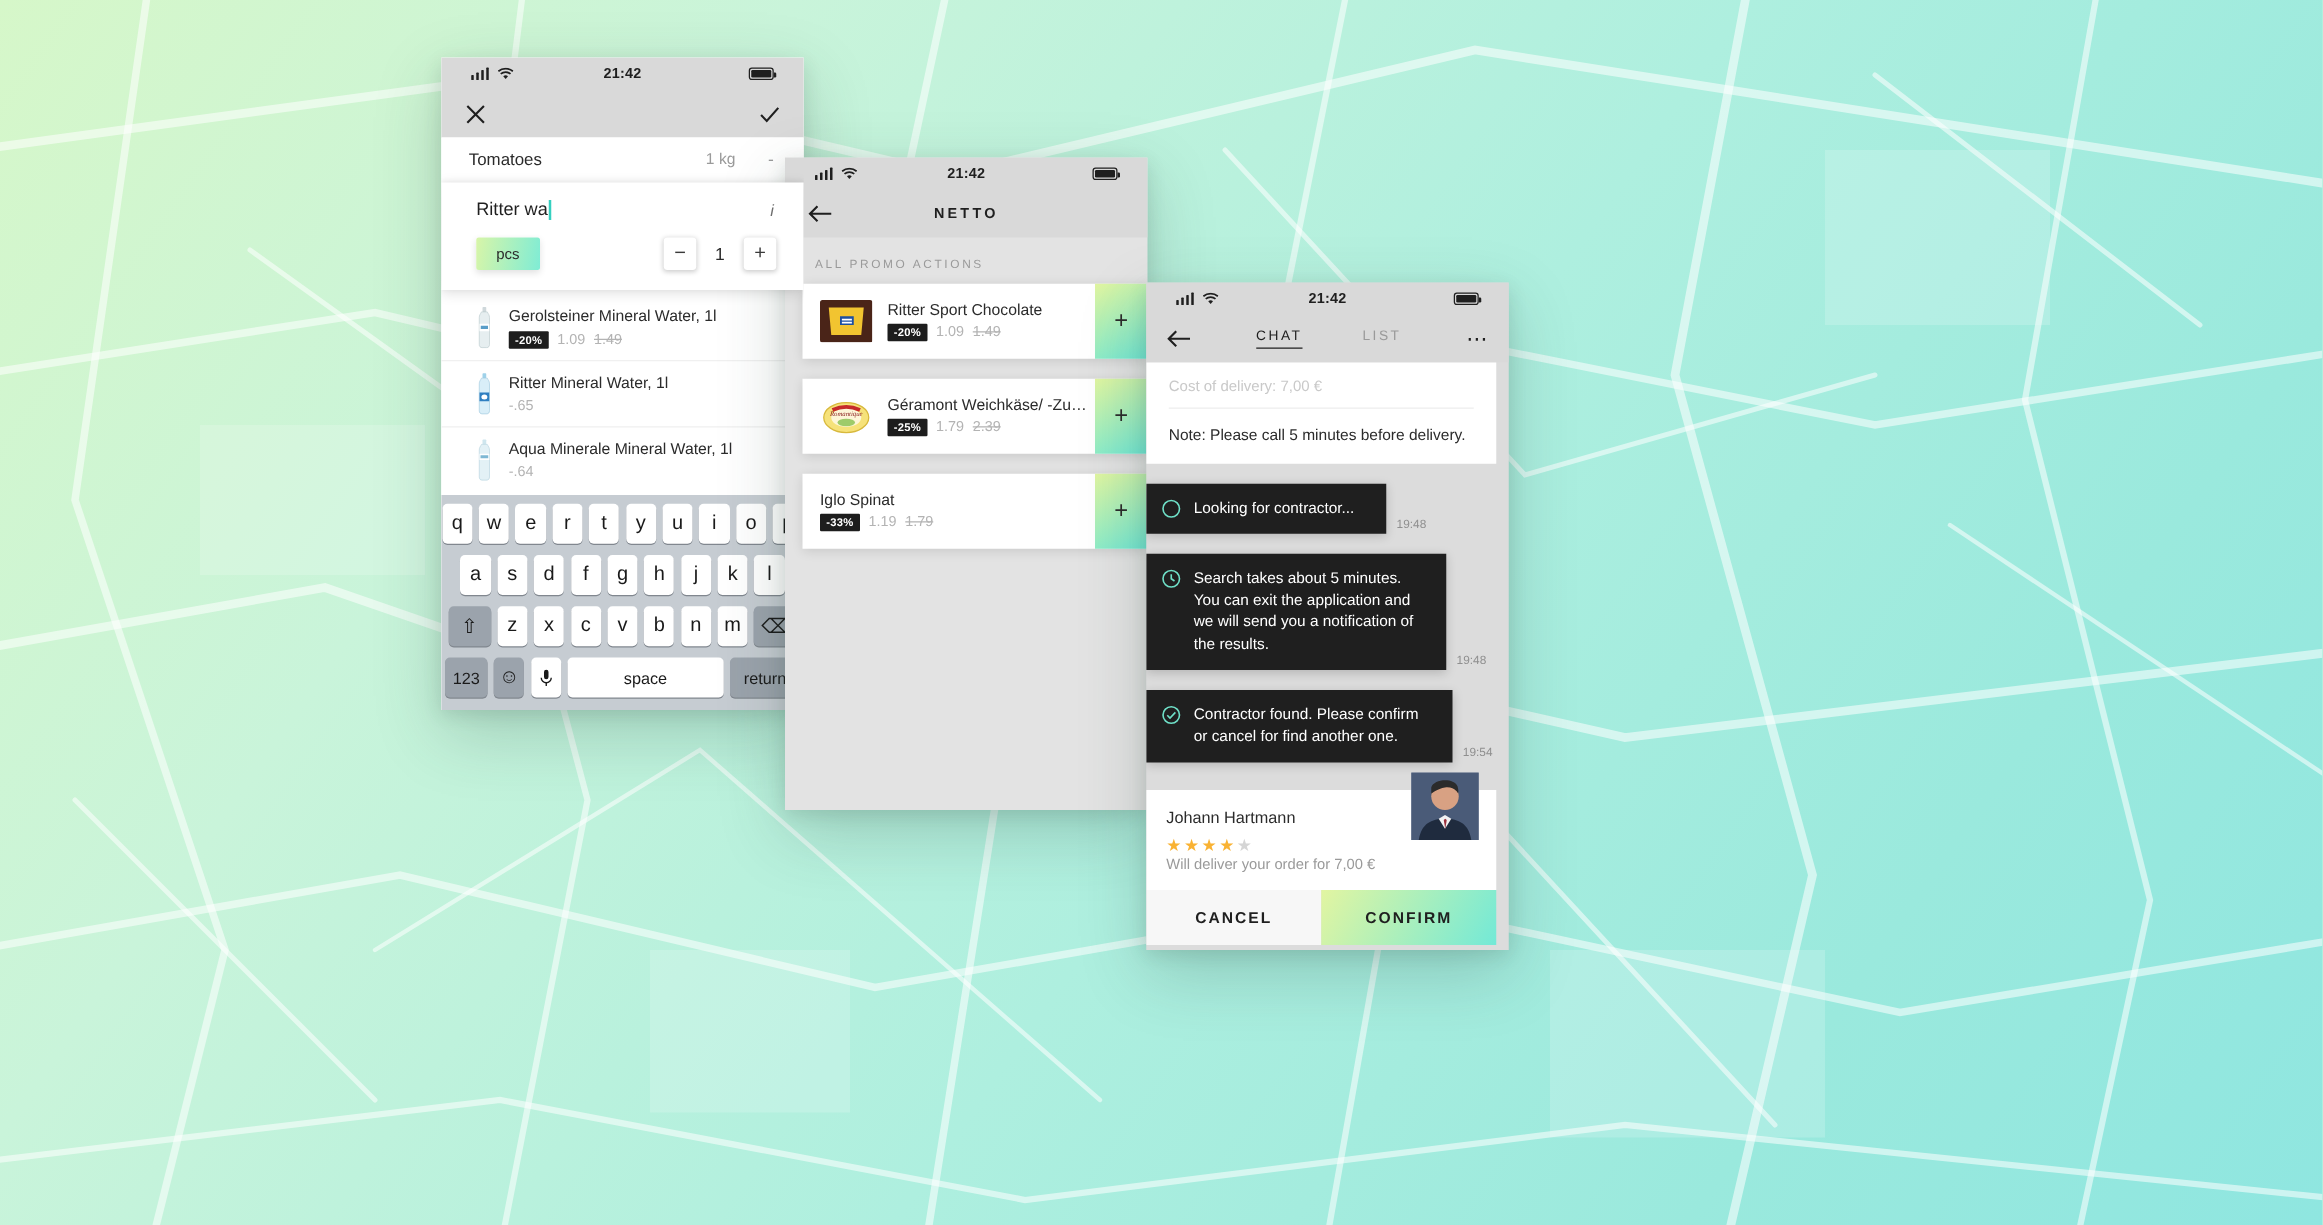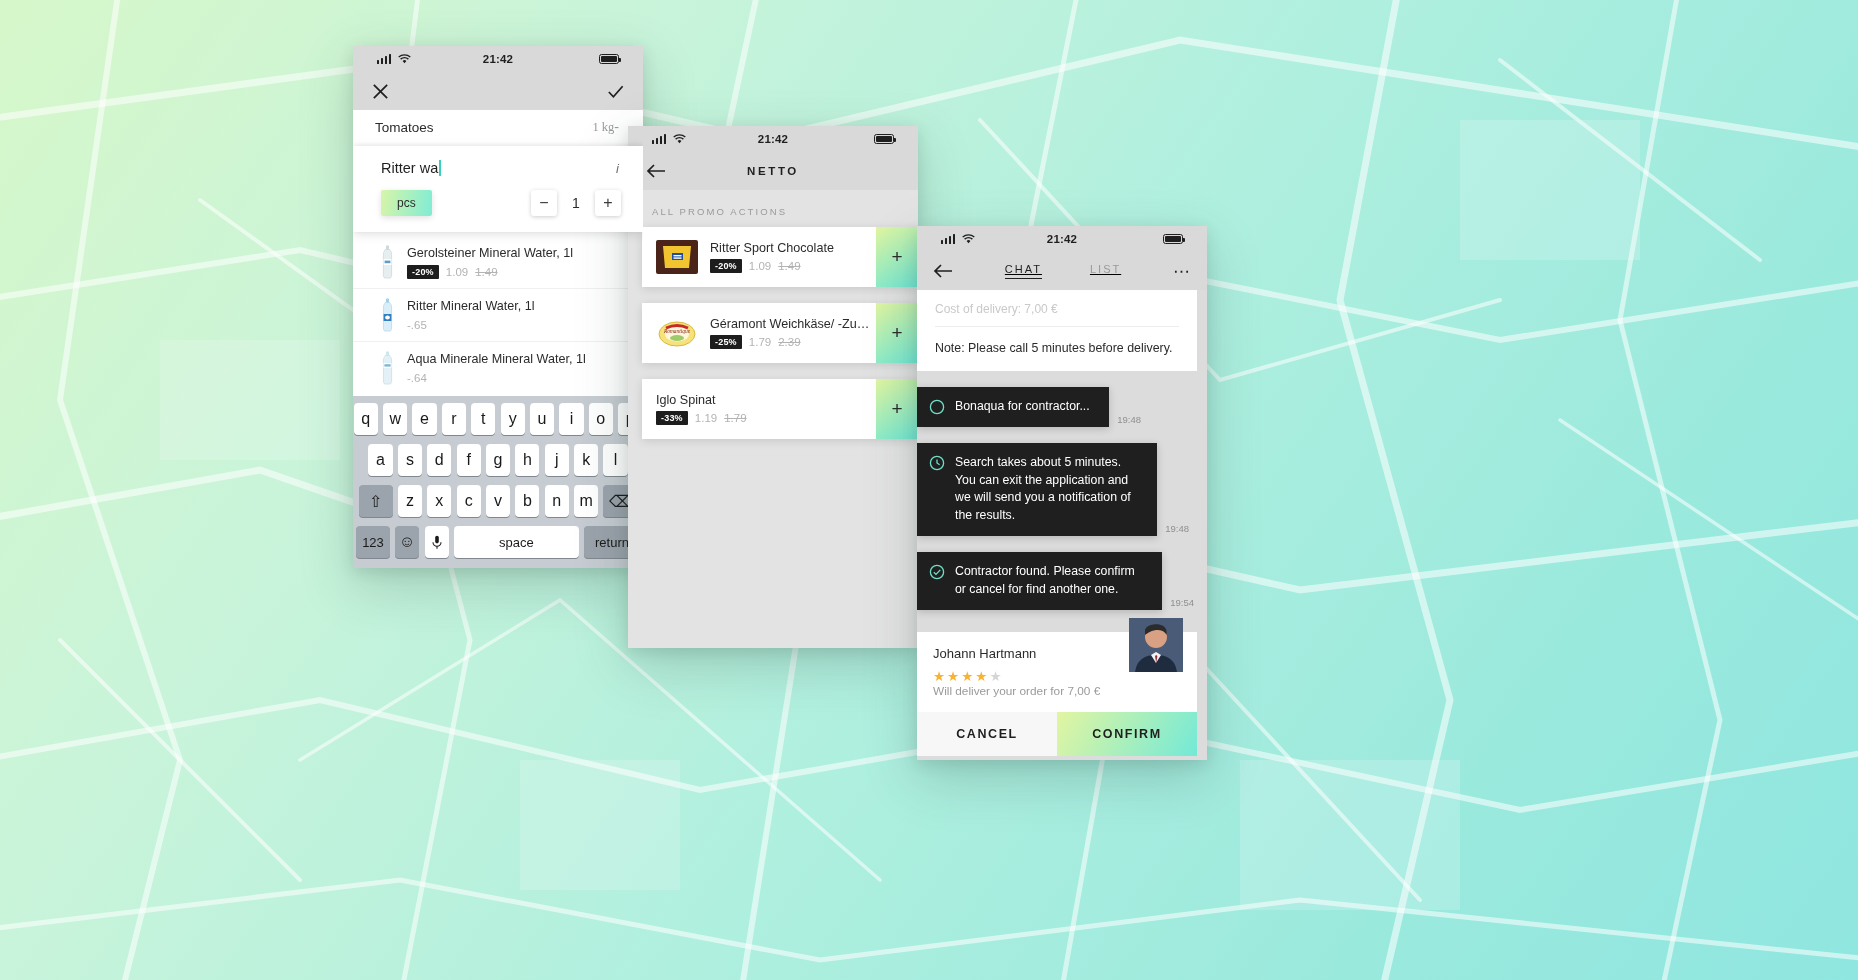--- a/index.html
+++ b/index.html
@@ -119,21 +119,21 @@
   .promo-info .nm { font-size:12.6px; color:#2b2b2b; white-space:nowrap; overflow:hidden; text-overflow:ellipsis;}
   .promo-add {
     width:42px; align-self:stretch; flex:0 0 42px;
     background:linear-gradient(150deg,#e1f5a0,#6fe8d6);
     display:flex;align-items:center;justify-content:center;font-size:19px;color:#2b2b2b;
   }
 
   
   #phone-chat { left:917px; top:226px; width:290px; height:534px; background:#dcdcdc;}
   #phone-chat .appbar { height:38px; background:#d9d9d9; display:flex; align-items:center; padding:0 16px; }
-  .chat-tabs { flex:1 1 auto; display:flex; justify-content:center; gap:48px;text-decoration:underline; }
+  .chat-tabs { flex:1 1 auto; display:flex; justify-content:center; gap:48px; }
   .tab { font-size:11px; letter-spacing:2px; color:#9a9a9a; padding-bottom:3px; }
   .tab.active { color:#1f1f1f; border-bottom:1.6px solid #1f1f1f; }
   .dots { font-size:17px; color:#1f1f1f; letter-spacing:1px; line-height:1;}
   .chat-body { height:calc(100% - 64px); padding:0 10px 0 0; position:relative; }
   .note-card { background:#fff; margin:0 0 0 0; padding:12px 18px 16px; }
   .note-faded { font-size:12px; color:#c9c9c9; }
   .note-sep { height:1px; background:#ededed; margin:10px 0 14px; }
   .note-txt { font-size:12.4px; color:#2b2b2b; }
   .bubble {
     background:#1f1f1f; color:#fff; padding:11px 13px 11px 12px;
@@ -227,21 +227,21 @@
     </svg>
     <svg class="ic-check" viewBox="0 0 20 20">
       <path d="M3 10.5 L7.8 15.5 L17.5 4.5" stroke="#1f1f1f" stroke-width="1.8" fill="none"></path>
     </svg>
   </div>
 
   <div class="list-body">
 
     <div class="row-static">
       <span>Tomatoes</span>
-      <span style="display:flex;align-items:center;font-family:Liberation Serif, serif;">
+      <span style="display:flex;gap:26px;align-items:center;">
         <span class="qty">1 kg</span>
         <span class="minus">-</span>
       </span>
     </div>
 
     <div class="edit-card">
       <div class="edit-input-line">
         <span class="val">Ritter wa</span>
           <span class="caret"></span>
         <span class="info-i">i</span>
@@ -492,21 +492,21 @@
       <div class="note-faded">Cost of delivery: 7,00 €</div>
       <div class="note-sep"></div>
       <div class="note-txt">Note: Please call 5 minutes before delivery.</div>
     </div>
 
     <div class="bub-wrap" style="width:192px;">
       <div class="bubble">
         <svg class="bub-icon" viewBox="0 0 16 16">
           <circle cx="8" cy="8" r="6.6" stroke="#6fe0c8" stroke-width="1.3" fill="none"></circle>
         </svg>
-        <span class="bx">Bonaqua for contractor...</span>
+        <span class="bx">Looking for contractor...</span>
       </div>
       <span class="stamp">19:48</span>
     </div>
 
     <div class="bub-wrap" style="width:240px;">
       <div class="bubble">
         <svg class="bub-icon" viewBox="0 0 16 16">
           <circle cx="8" cy="8" r="6.6" stroke="#6fe0c8" stroke-width="1.3" fill="none"></circle>
           <path d="M8 4.4V8l2.6 1.8" stroke="#6fe0c8" stroke-width="1.3" fill="none"></path>
         </svg>

